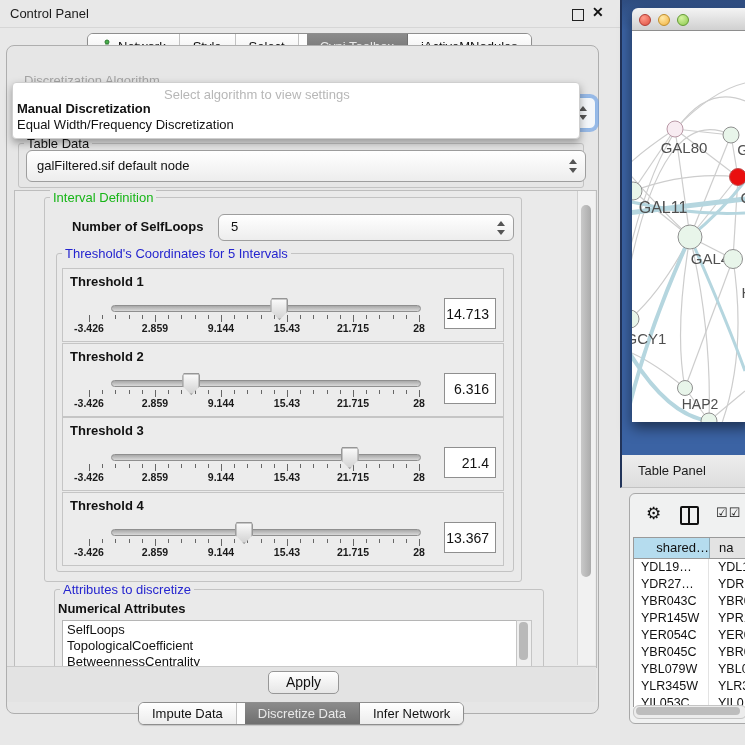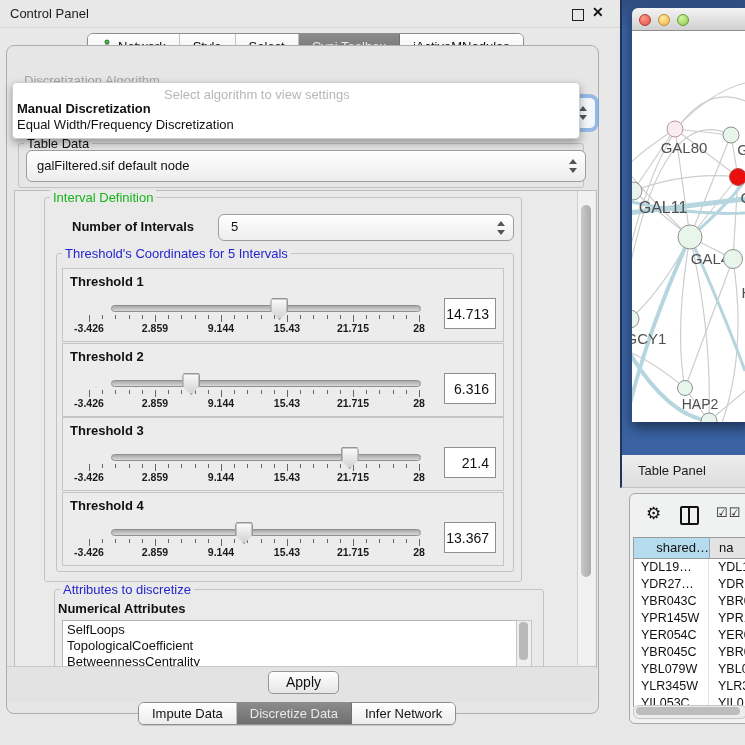--- a/index.html
+++ b/index.html
@@ -13,21 +13,21 @@
   .cp-title{left:10px;top:6px;font-size:13px;color:#1c1c1c;}
   .float-btn{left:572px;top:9px;width:10px;height:10px;border:1.5px solid #222;background:#e8e8e8;}
   .close-btn{left:592px;top:4px;font-size:14px;font-weight:bold;color:#111;}
 
   
   .tabbar{display:flex;border:1px solid #8e8e8e;border-radius:6px;overflow:hidden;background:#fdfdfd;
           box-shadow:0 1px 1px rgba(0,0,0,.15);}
   .tab{display:flex;align-items:center;gap:5px;padding:0 13px;font-size:13px;color:#111;
        background:linear-gradient(#ffffff,#ececec);border-right:1px solid #c2c2c2;white-space:nowrap;}
   .tab:last-child{border-right:none;}
-  .tab.sel{background:linear-gradient(#8b8b8b,#6f6f6f);color:#e9e9e9;border-right-color:#6f6f6f;}
+  .tab.sel{background:linear-gradient(#8b8b8b,#6f6f6f);color:#e9e9e9;border-right-color:#6f6f6f;margin-left:8px;}
   .top-tabbar{left:87px;top:33px;height:24px;}
   .bottom-tabbar{left:138px;top:702px;height:21px;}
   .bottom-tabbar .tab{font-size:13px;}
 
   
   .cp-body{left:6px;top:45px;width:591px;height:667px;background:#e6e6e6;border:1px solid #aeaeae;border-radius:8px;}
 
   .algo-label{left:24px;top:73px;font-size:13px;color:#a4a4a4;}
   .algo-combo{left:26px;top:97px;width:568px;height:30px;background:#f4f7fa;border:1px solid #8fb7e8;border-radius:6px;
               box-shadow:0 0 0 3px rgba(98,155,230,.6);}
@@ -186,21 +186,21 @@
     <span class="combo-arrows"></span>
   </div>
 
   <div class="abs inner-panel"></div>
   <div class="abs vscroll-track"></div>
   <div class="abs vscroll-thumb"></div>
 
   <div class="abs green-group">
     <span class="group-label">Interval Definition</span>
   </div>
-  <span class="abs noi-label">Number of Intervals</span>
+  <span class="abs noi-label">Number of SelfLoops</span>
   <div class="abs noi-combo">
     <span class="val">5</span>
     <span class="combo-arrows"></span>
   </div>
 
   <div class="abs blue-group">
     <span class="group-label">Threshold's Coordinates for 5 Intervals</span>
   </div>
   <div id="sliders">
       <div class="sl-panel" style="top: 268px;">

